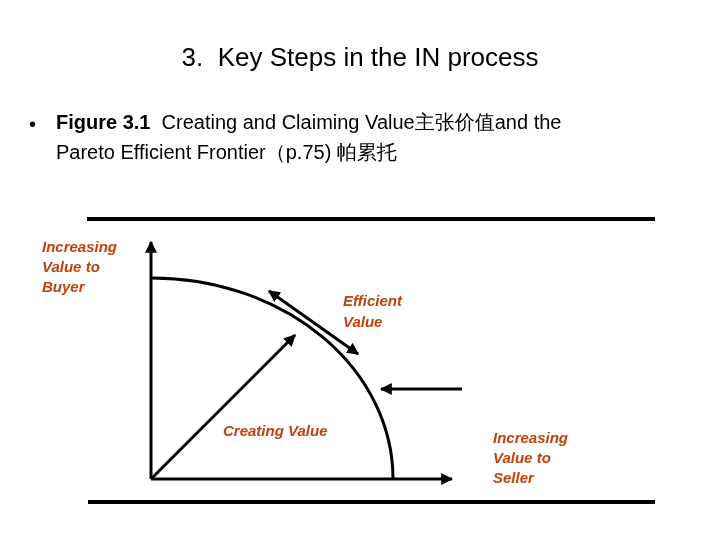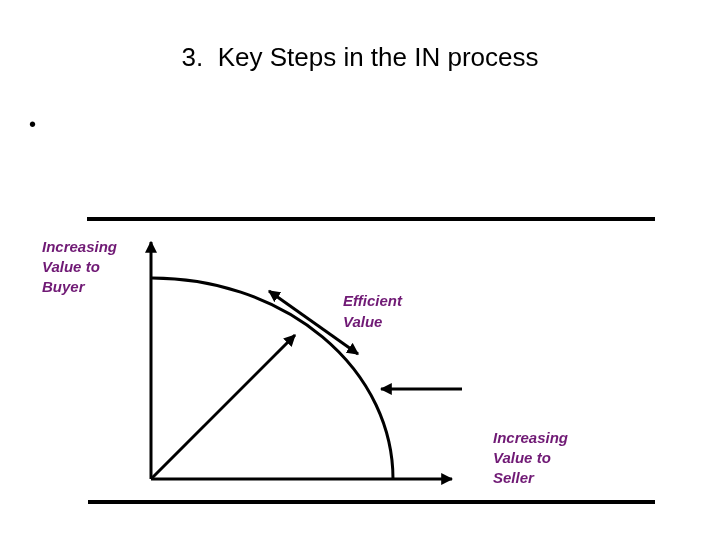--- a/index.html
+++ b/index.html
@@ -39,41 +39,42 @@
     white-space: pre-wrap;
   }
   .bullet-text .b { font-weight: bold; }
   .fig-label {
     position: absolute;
     font-size: 15px;
     font-style: italic;
     font-weight: bold;
     line-height: 20px;
     white-space: pre-line;
-    color: #701a75;
+    color: #c2410c;
   }
   #lbl-increasing-buyer  { left: 42px;  top: 237px; }
   #lbl-claiming-value    { left: 343px; top: 290px; line-height: 21px; }
   #lbl-pareto-frontier   { left: 500px; top: 365px; }
   #lbl-creating-value    { left: 223px; top: 421px; }
   #lbl-increasing-seller { left: 493px; top: 428px; }
   svg.diagram {
     position: absolute;
     left: 0; top: 0;
     width: 720px; height: 540px;
   }
 </style>
 </head>
 <body>
 
 <div class="slide">
 
   <div class="title">3.  Key Steps in the IN process</div>
 
   <span class="bullet-marker">•</span>
+  <div class="bullet-text"><span class="b">Figure 3.1</span><span>  Creating and Claiming Value主张价值and the</span><br><span>Pareto Efficient Frontier（p.75) 帕累托</span></div>
 
   <svg class="diagram" viewBox="0 0 720 540" xmlns="http://www.w3.org/2000/svg">
     <defs>
       <marker id="arrow" viewBox="0 0 10 10" refX="9" refY="5" markerWidth="4" markerHeight="4" markerUnits="strokeWidth" orient="auto-start-reverse">
         <path d="M 0 0 L 10 5 L 0 10 z" fill="#000000"></path>
       </marker>
     </defs>
 
     <line x1="87" y1="219" x2="655" y2="219" stroke="#000000" stroke-width="4"></line>
     <line x1="88" y1="502" x2="655" y2="502" stroke="#000000" stroke-width="4"></line>
@@ -88,17 +89,18 @@
     <line x1="269" y1="291" x2="358" y2="354" stroke="#000000" stroke-width="3" marker-start="url(#arrow)" marker-end="url(#arrow)"></line>
 
     <line x1="462" y1="389" x2="381" y2="389" stroke="#000000" stroke-width="3" marker-end="url(#arrow)"></line>
   </svg>
 
   <div class="fig-label" id="lbl-increasing-buyer">Increasing
 Value to
 Buyer</div>
   <div class="fig-label" id="lbl-claiming-value">Efficient
 Value</div>
+  <div class="fig-label" id="lbl-creating-value">Creating Value</div>
   <div class="fig-label" id="lbl-increasing-seller">Increasing
 Value to
 Seller</div>
 
 </div>
 
 </body></html>

